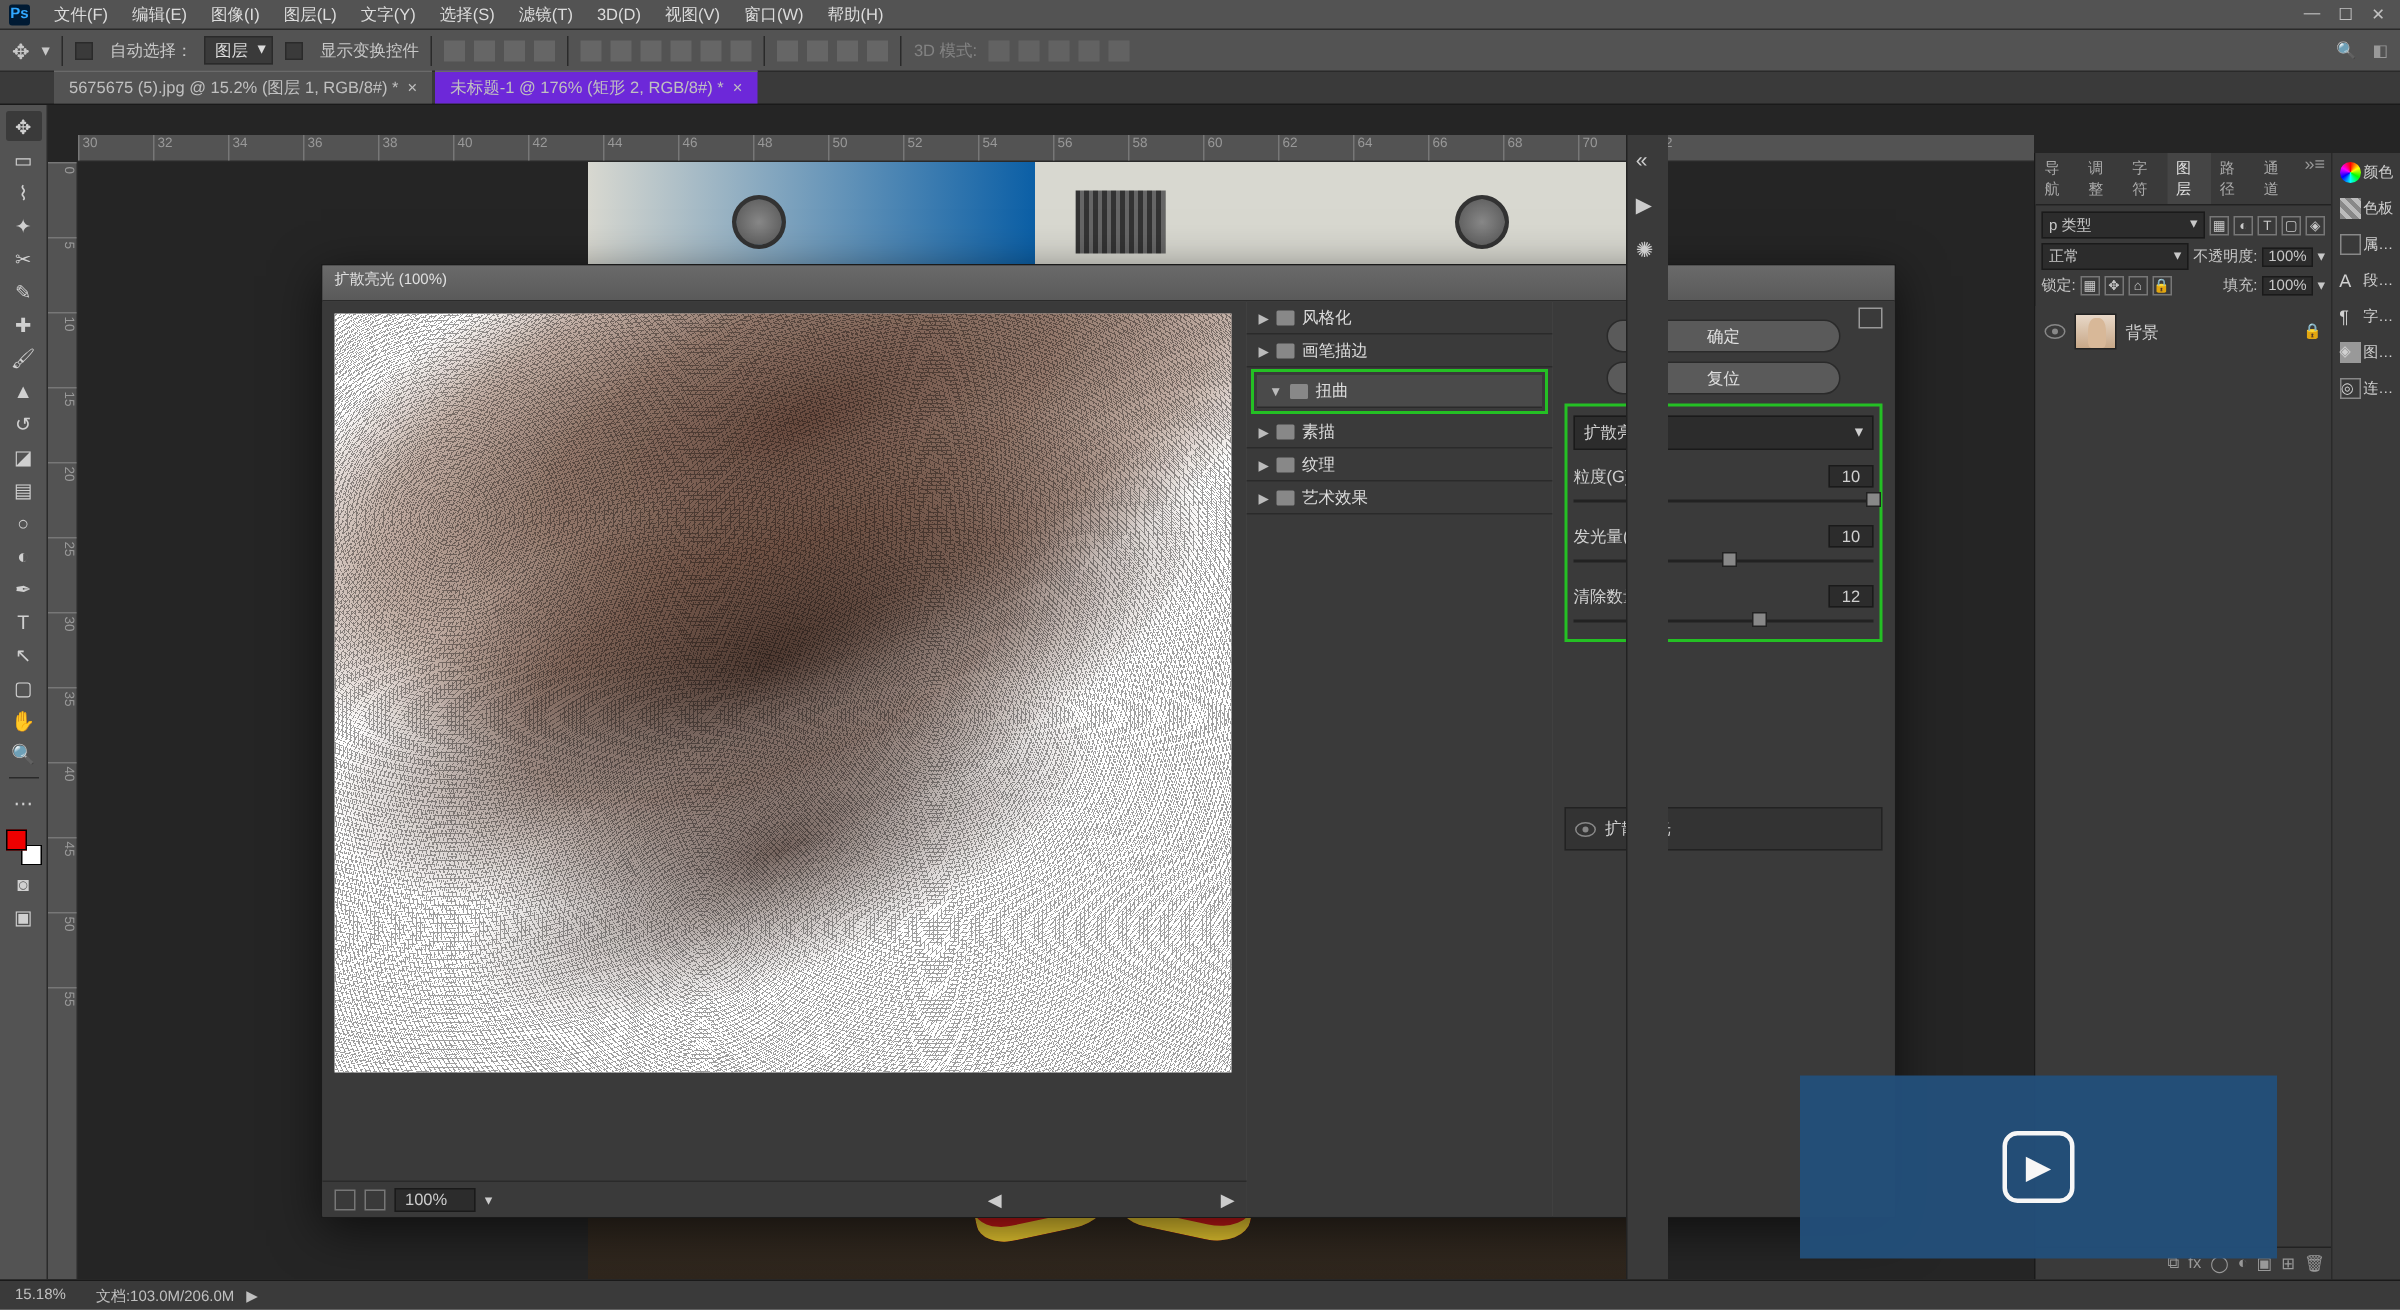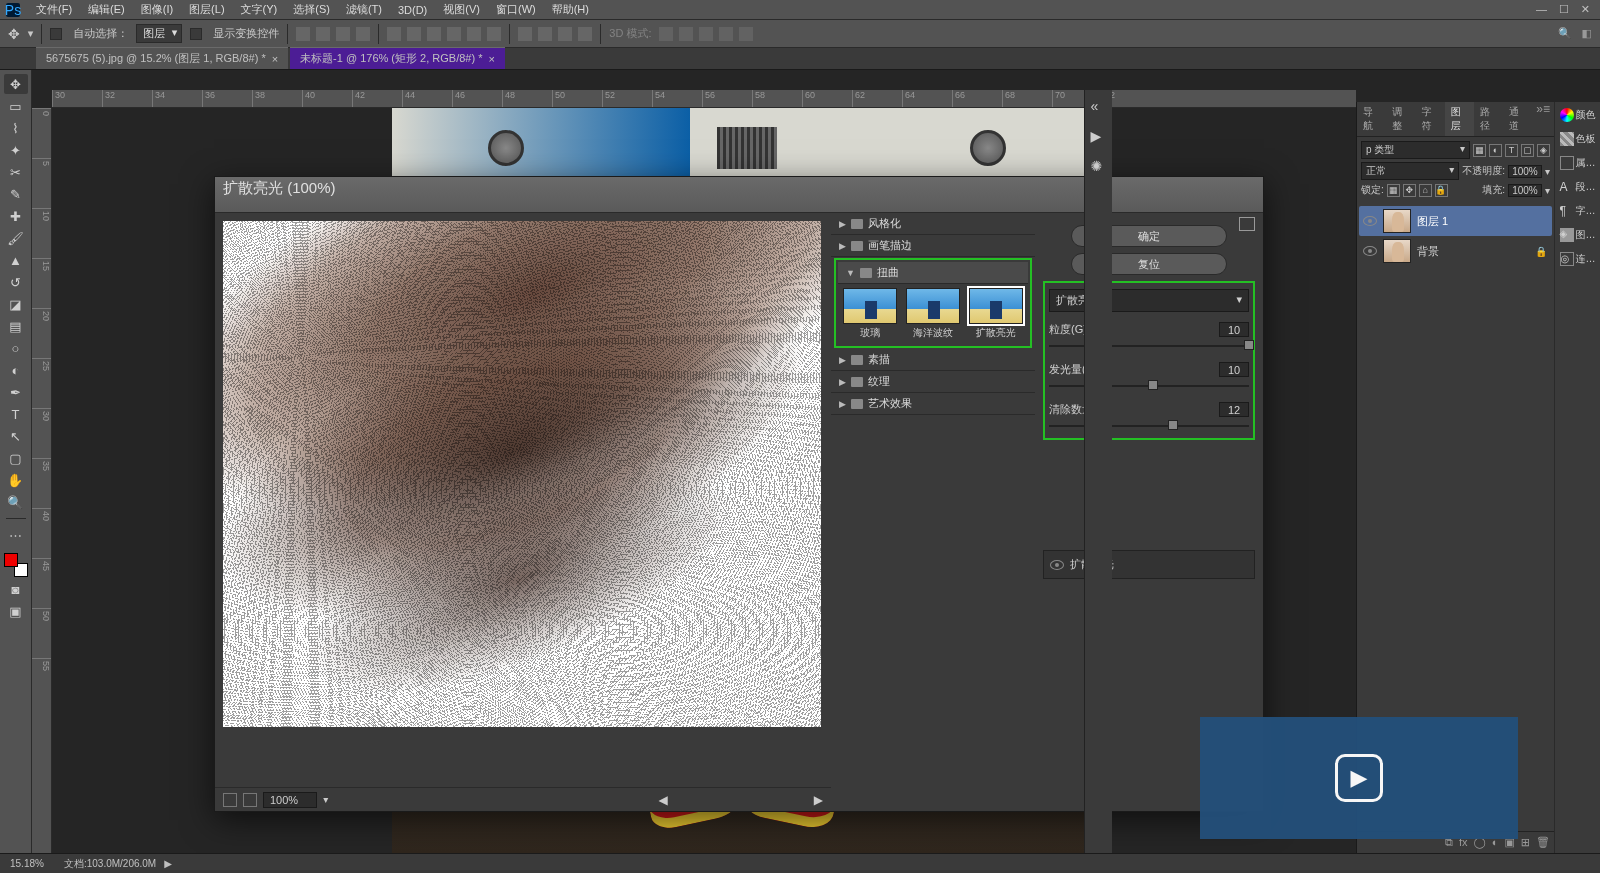--- a/index.html
+++ b/index.html
@@ -1,35 +1,35 @@
 <!DOCTYPE html>
 <html><head>
 <meta charset="utf-8">
 <style>
 * { margin: 0; padding: 0; box-sizing: border-box; font-family: "Microsoft YaHei", sans-serif; user-select: none; }
 body { width: 1600px; height: 873px; background: #535353; overflow: hidden; position: relative; }
 
 .topbar { height: 20px; background: #535353; display: flex; align-items: center; padding-left: 6px; border-bottom: 1px solid #2a2a2a; }
-.ps-logo { width: 14px; height: 14px; background: linear-gradient(#001a33,#001a33); color:#31a8ff; display:flex;align-items:center;justify-content:center;font-size:14px;font-weight:normal; border-radius:2px; margin-right:8px; }
+.ps-logo { width: 14px; height: 14px; background: linear-gradient(#001a33,#001a33); color:#31a8ff; display:flex;align-items:center;justify-content:center;font-size:10px;font-weight:bold; border-radius:2px; margin-right:8px; }
 .menu-item { color: #dcdcdc; font-size: 11px; padding: 0 8px; cursor: pointer; }
 .win-controls { margin-left: auto; display: flex; gap: 12px; padding-right: 10px; color:#c0c0c0; font-size:11px; }
 
 .options-bar { height: 28px; background: #535353; display: flex; align-items: center; padding: 0 8px; border-bottom:1px solid #2a2a2a; color:#c8c8c8; font-size:11px; gap:8px; }
 .move-icon { font-size:14px; }
 .chk { width:12px; height:12px; border:1px solid #2a2a2a; background:#3a3a3a; display:inline-block; vertical-align:middle; margin-right:3px; }
 .opt-sel { background:#3a3a3a; border:1px solid #2a2a2a; padding:1px 16px 1px 6px; font-size:11px; color:#dcdcdc; position:relative; }
 .opt-sel:after { content:'▾'; position:absolute; right:4px; }
 .opt-divider { width:1px; height:20px; background:#2a2a2a; }
 .align-grp { display:flex; gap:6px; opacity:.5; }
 .align-ico { width:14px; height:14px; background:#7a7a7a; }
 .options-right { margin-left:auto; display:flex; gap:10px; color:#999; }
 
 .doc-tabs { height: 22px; background: #3a3a3a; display:flex; align-items:flex-end; padding-left:36px; border-bottom:1px solid #1a1a1a; }
 .doc-tab { background:#535353; color:#c0c0c0; font-size:11px; padding:3px 10px; display:flex; align-items:center; gap:6px; margin-right:2px; border-top:1px solid #6a6a6a; }
-.doc-tab.inactive { background:#4c1d95;text-align:center; }
+.doc-tab.inactive { background:#6d28d9;text-align:center; }
 .doc-tab .x { font-size:11px; cursor:pointer; }
 
 .workspace { position:relative; height: calc(100% - 20px - 28px - 22px - 20px); display:flex; background:#252525; }
 
 .tools { width:32px; background:#535353; display:flex; flex-direction:column; align-items:center; padding:4px 0; gap:2px; border-right:1px solid #2a2a2a; }
 .tool { width:24px; height:20px; display:flex; align-items:center; justify-content:center; color:#d0d0d0; font-size:13px; cursor:pointer; border-radius:2px; }
 .tool.sel { background:#3a3a3a; }
 .swatches { margin-top:6px; position:relative; width:24px; height:24px; }
 .sw-fg { position:absolute; width:14px; height:14px; background:#e00; border:1px solid #000; top:0; left:0; }
 .sw-bg { position:absolute; width:14px; height:14px; background:#fff; border:1px solid #000; bottom:0; right:0; }
@@ -42,21 +42,21 @@
 
 .bg-photo { position:absolute; left:360px; top:18px; width:710px; height:calc(100% - 18px); background:linear-gradient(#39424a 0%, #4a5560 40%, #3a342c 70%, #2f261d 100%); }
 .bg-top { position:absolute; top:0; left:0; right:0; height:80px; background:linear-gradient(90deg,#d8d8d0 0%, #0b5fa6 42%, #d8d8d0 42%, #d8d8d0 100%); display:flex; align-items:center; justify-content:space-around; }
 .knob { width:36px; height:36px; border-radius:50%; background:radial-gradient(#888,#555); border:3px solid #333; }
 .vent { width:60px; height:42px; background:repeating-linear-gradient(90deg,#333 0 3px,#666 3px 6px); }
 .bg-shoes { position:absolute; bottom:10px; left:50%; transform:translateX(-50%); width:200px; height:80px; }
 .shoe { position:absolute; width:90px; height:60px; background:#c81818; border-radius:40% 50% 30% 25%; transform:rotate(-12deg); box-shadow:inset 0 -10px #e8c830, inset 0 5px #f0f0e8; }
 .shoe.r { left:100px; transform:rotate(12deg); }
 
 .filter-dialog { position:absolute; left:182px; top:86px; width:1050px; height:636px; background:#535353; border:1px solid #1a1a1a; box-shadow:0 8px 30px rgba(0,0,0,.6); display:flex; flex-direction:column; }
-.fd-title { height:36px; background:linear-gradient(#6a6a6a,#5a5a5a); color:#e0e0e0; font-size:15px; padding:2px 8px; border-bottom:1px solid #2a2a2a; }
+.fd-title { height:24px; background:linear-gradient(#6a6a6a,#5a5a5a); color:#e0e0e0; font-size:10px; padding:2px 8px; border-bottom:1px solid #2a2a2a; }
 .fd-body { flex:1; display:flex; }
 .fd-preview { width:616px; position:relative; background:#3a3a3a; padding:8px; }
 .fd-canvas { position:relative; width:598px; height:506px; background:#fff; overflow:hidden; }
 .hair { position:absolute; inset:0; }
 .hair-shape { position:absolute; width:140%; height:90%; top:-15%; left:-20%; background:radial-gradient(ellipse 70% 55% at 55% 35%, rgba(90,60,48,.9) 0%, rgba(110,78,62,.75) 30%, rgba(135,100,82,.5) 52%, rgba(255,255,255,0) 68%); transform:rotate(-22deg); filter:contrast(1.1); }
 .hair-shape.h2 { background:radial-gradient(ellipse 60% 45% at 50% 45%, rgba(60,40,32,.85) 0%, rgba(90,62,50,.6) 35%, rgba(255,255,255,0) 62%); top:5%; }
 .hair-shape.h3 { background:radial-gradient(ellipse 45% 30% at 48% 58%, rgba(70,48,40,.7) 0%, rgba(255,255,255,0) 60%); top:18%; }
 .grain { position:absolute; inset:0; opacity:.38; background-image:repeating-radial-gradient(circle at 13% 27%, #000 0 .4px, transparent .4px 3px), repeating-radial-gradient(circle at 67% 53%, #000 0 .4px, transparent .4px 2.6px), repeating-radial-gradient(circle at 41% 81%, #000 0 .4px, transparent .4px 2.8px); mix-blend-mode:multiply; }
 .fd-preview-foot { position:absolute; bottom:0; left:0; right:0; height:24px; background:#3a3a3a; border-top:1px solid #2a2a2a; display:flex; align-items:center; padding:0 8px; gap:6px; }
 .fd-preview-foot .box { width:14px; height:14px; border:1px solid #777; }
@@ -334,34 +334,20 @@
               <span class="tri">▶</span>
               <span class="folder-ico"></span>
               <span>画笔描边</span>
             </div>
           <div class="highlight-box">
             <div class="fg-row fg-open">
                 <span class="tri">▼</span>
                 <span class="folder-ico"></span>
                 <span>扭曲</span>
               </div>
-            <div class="thumbs">
-              <div class="thumb">
-                  <div class="thumb-img"></div>
-                  <div class="thumb-lbl">玻璃</div>
-                </div>
-              <div class="thumb">
-                  <div class="thumb-img"></div>
-                  <div class="thumb-lbl">海洋波纹</div>
-                </div>
-              <div class="thumb sel">
-                  <div class="thumb-img"></div>
-                  <div class="thumb-lbl">扩散亮光</div>
-                </div>
-            </div>
           </div>
           <div class="fg-row">
               <span class="tri">▶</span>
               <span class="folder-ico"></span>
               <span>素描</span>
             </div>
           <div class="fg-row">
               <span class="tri">▶</span>
               <span class="folder-ico"></span>
               <span>纹理</span>
@@ -469,25 +455,20 @@
           <span class="lo-ico">▦</span>
           <span class="lo-ico">✥</span>
           <span class="lo-ico">⌂</span>
           <span class="lo-ico">🔒</span>
           <span style="margin-left:auto">填充:</span>
           <span class="lo-num">100%</span>
             <span>▾</span>
         </div>
       </div>
       <div class="layers-list">
-        <div class="layer-row sel">
-          <span class="layer-eye"></span>
-          <span class="layer-thumb person"></span>
-          <span>图层 1</span>
-        </div>
         <div class="layer-row">
           <span class="layer-eye"></span>
           <span class="layer-thumb person"></span>
           <span>背景</span>
           <span class="lock-ico">🔒</span>
         </div>
       </div>
       <div class="layers-foot">
         <span>⧉</span>
         <span>fx</span>

